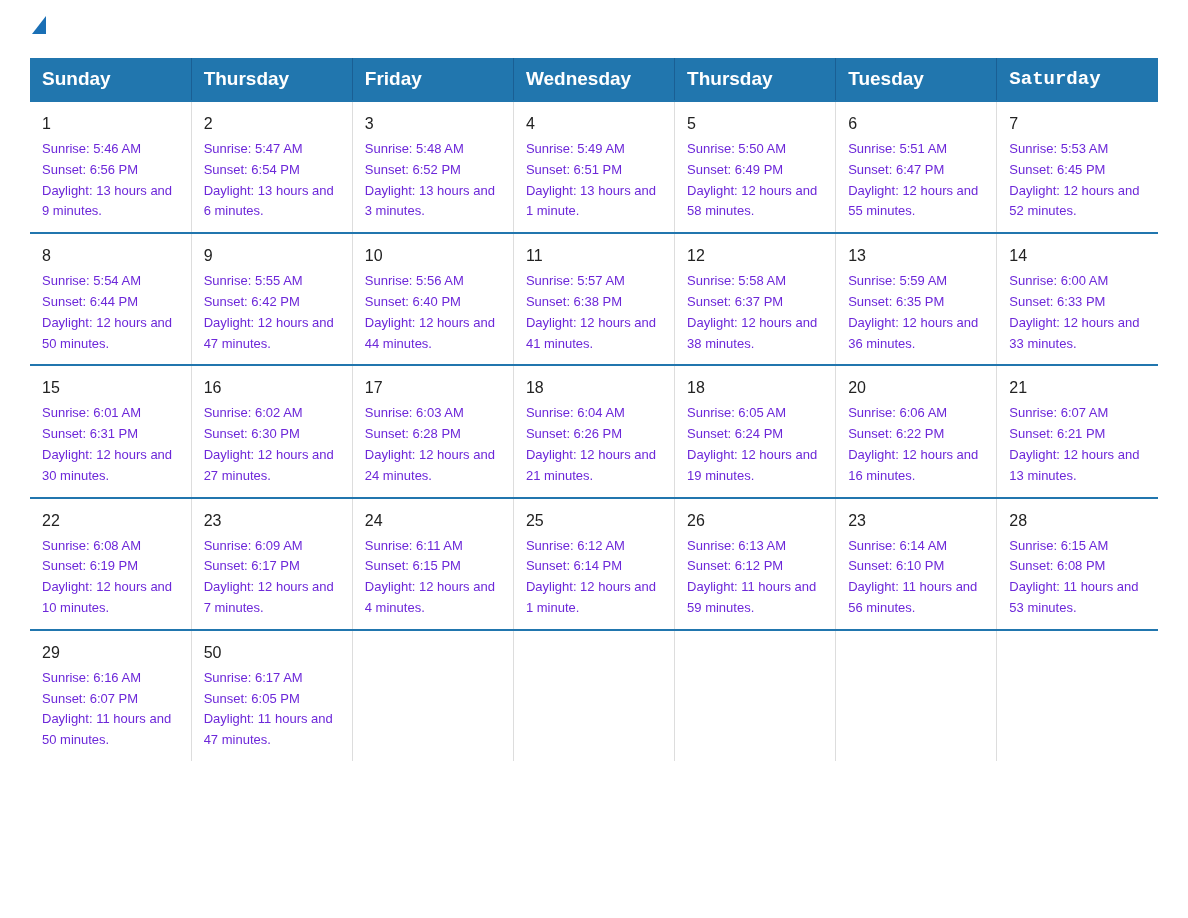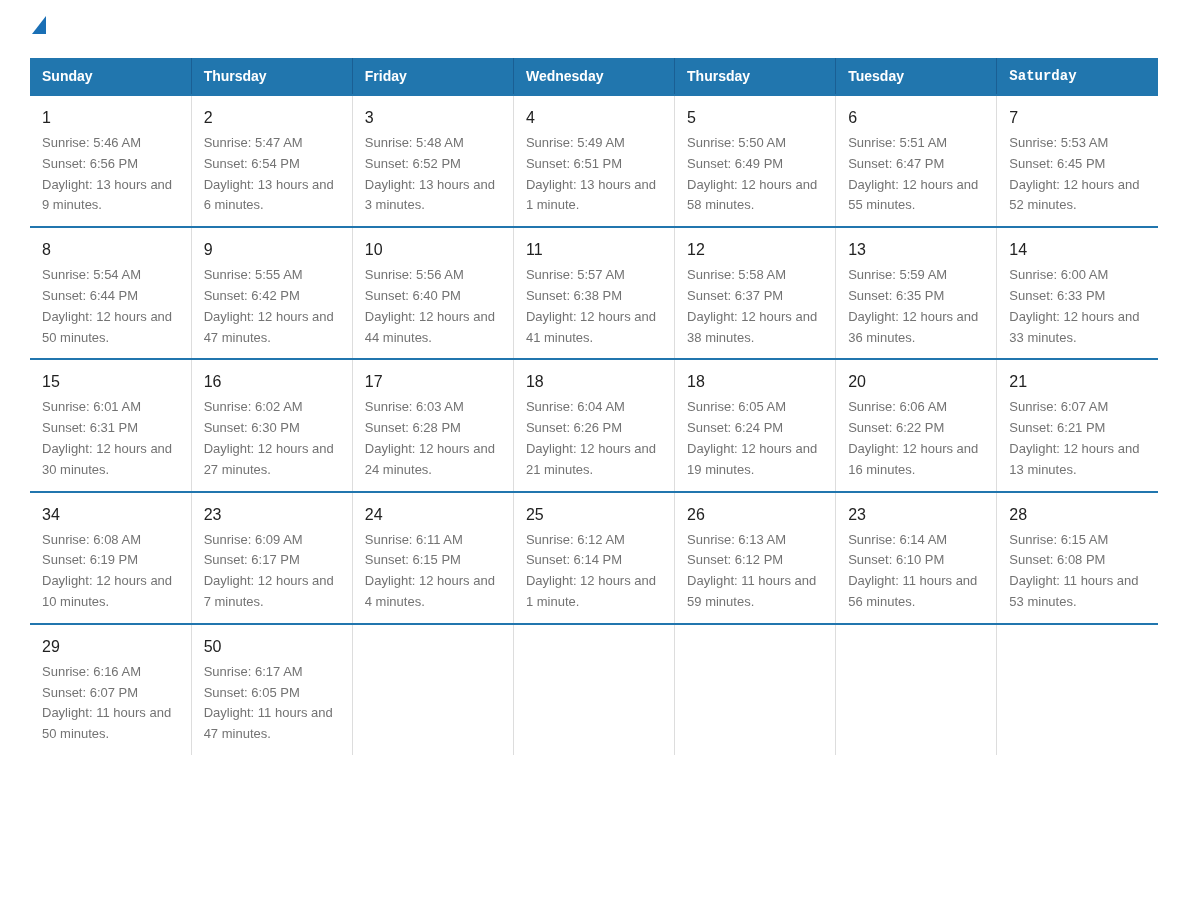--- a/index.html
+++ b/index.html
@@ -61,21 +61,21 @@
     table {
       width: 100%;
       border-collapse: collapse;
       table-layout: fixed;
     }
     thead tr th {
       background-color: #2176ae;
       color: #ffffff;
       text-align: left;
       padding: 10px 12px;
-      font-size: 14px;
+      font-size: 19px;
       font-weight: bold;
       border-right: 1px solid #1a5f94;
     }
     thead tr th:last-child {
       border-right: none;
       font-family: Liberation Mono, monospace;
     }
     tbody tr td {
       vertical-align: top;
       padding: 10px 12px;
@@ -91,21 +91,21 @@
     }
     tbody tr td .day-num {
       font-size: 16px;
       font-weight: normal;
       display: block;
       margin-bottom: 3px;
       color: #222;
     }
     tbody tr td .day-info {
       font-size: 13px;
-      color: #737373;
+      color: #6d28d9;
       line-height: 1.6;
     }
     tbody tr td.empty {
       background: #fff;
     }
     tbody tr:last-child td {
       height: 130px;
     }
   </style>
 </head>
@@ -161,21 +161,21 @@
       <tr>
         <td><span class="day-num">15</span><span class="day-info">Sunrise: 6:01 AM<br>Sunset: 6:31 PM<br>Daylight: 12 hours and 30 minutes.</span></td>
         <td><span class="day-num">16</span><span class="day-info">Sunrise: 6:02 AM<br>Sunset: 6:30 PM<br>Daylight: 12 hours and 27 minutes.</span></td>
         <td><span class="day-num">17</span><span class="day-info">Sunrise: 6:03 AM<br>Sunset: 6:28 PM<br>Daylight: 12 hours and 24 minutes.</span></td>
         <td><span class="day-num">18</span><span class="day-info">Sunrise: 6:04 AM<br>Sunset: 6:26 PM<br>Daylight: 12 hours and 21 minutes.</span></td>
         <td><span class="day-num">18</span><span class="day-info">Sunrise: 6:05 AM<br>Sunset: 6:24 PM<br>Daylight: 12 hours and 19 minutes.</span></td>
         <td><span class="day-num">20</span><span class="day-info">Sunrise: 6:06 AM<br>Sunset: 6:22 PM<br>Daylight: 12 hours and 16 minutes.</span></td>
         <td><span class="day-num">21</span><span class="day-info">Sunrise: 6:07 AM<br>Sunset: 6:21 PM<br>Daylight: 12 hours and 13 minutes.</span></td>
       </tr>
       <tr>
-        <td><span class="day-num">34</span><span class="day-info">Sunrise: 6:08 AM<br>Sunset: 6:19 PM<br>Daylight: 12 hours and 10 minutes.</span></td>
+        <td><span class="day-num">22</span><span class="day-info">Sunrise: 6:08 AM<br>Sunset: 6:19 PM<br>Daylight: 12 hours and 10 minutes.</span></td>
         <td><span class="day-num">23</span><span class="day-info">Sunrise: 6:09 AM<br>Sunset: 6:17 PM<br>Daylight: 12 hours and 7 minutes.</span></td>
         <td><span class="day-num">24</span><span class="day-info">Sunrise: 6:11 AM<br>Sunset: 6:15 PM<br>Daylight: 12 hours and 4 minutes.</span></td>
         <td><span class="day-num">25</span><span class="day-info">Sunrise: 6:12 AM<br>Sunset: 6:14 PM<br>Daylight: 12 hours and 1 minute.</span></td>
         <td><span class="day-num">26</span><span class="day-info">Sunrise: 6:13 AM<br>Sunset: 6:12 PM<br>Daylight: 11 hours and 59 minutes.</span></td>
         <td><span class="day-num">23</span><span class="day-info">Sunrise: 6:14 AM<br>Sunset: 6:10 PM<br>Daylight: 11 hours and 56 minutes.</span></td>
         <td><span class="day-num">28</span><span class="day-info">Sunrise: 6:15 AM<br>Sunset: 6:08 PM<br>Daylight: 11 hours and 53 minutes.</span></td>
       </tr>
       <tr>
         <td><span class="day-num">29</span><span class="day-info">Sunrise: 6:16 AM<br>Sunset: 6:07 PM<br>Daylight: 11 hours and 50 minutes.</span></td>
         <td><span class="day-num">50</span><span class="day-info">Sunrise: 6:17 AM<br>Sunset: 6:05 PM<br>Daylight: 11 hours and 47 minutes.</span></td>

